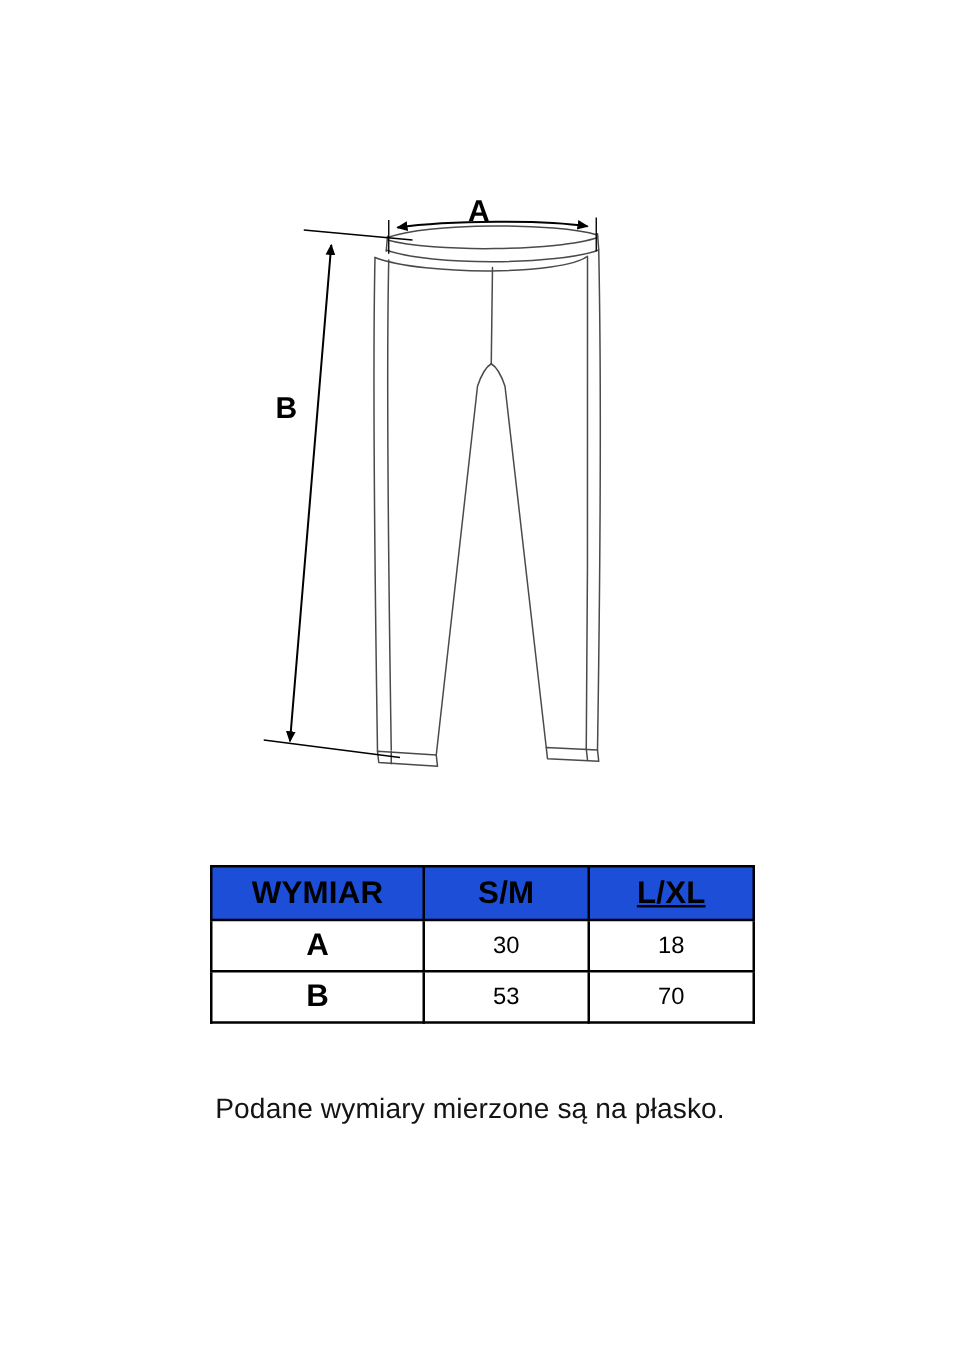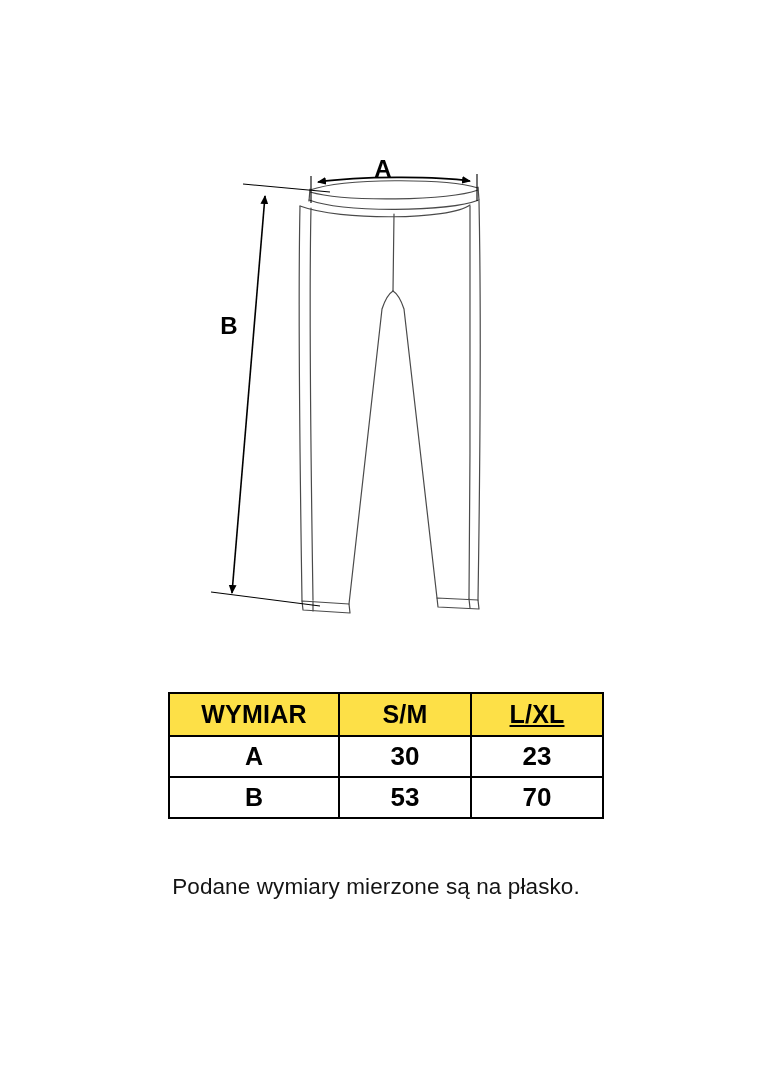--- a/index.html
+++ b/index.html
@@ -49,33 +49,33 @@
   }
   #size-table td, #size-table th {
     border: 2px solid #000000;
     text-align: center;
     vertical-align: middle;
     padding: 0;
     height: 39px;
     font-family: "Liberation Sans", sans-serif;
   }
   #size-table thead th {
-    background: #fde047;
+    background: #1d4ed8;
     font-size: 25px;
     font-weight: bold;
     height: 41px;
     letter-spacing: 0.2px;
   }
   #size-table tbody td.dim-cell {
     font-size: 25px;
     font-weight: bold;
   }
   #size-table tbody td.val-cell {
-    font-size: 26px;
-    font-weight: bold;
+    font-size: 19px;
+    font-weight: normal;
   }
   .col-dim  { width: 168px; }
   .col-sm   { width: 130px; margin-left: 12px; }
   .col-lxl  { width: 130px; text-decoration: underline; }
 
   
   #footnote {
     position: absolute;
     left: 0;
     top: 874px;
@@ -180,21 +180,21 @@
       <tr>
         <th class="col-dim">WYMIAR</th>
         <th class="col-sm">S/M</th>
         <th class="col-lxl">L/XL</th>
       </tr>
     </thead>
     <tbody>
       <tr>
         <td class="dim-cell">A</td>
         <td class="val-cell">30</td>
-        <td class="val-cell">23</td>
+        <td class="val-cell">18</td>
       </tr>
       <tr>
         <td class="dim-cell">B</td>
         <td class="val-cell">53</td>
         <td class="val-cell">70</td>
       </tr>
     </tbody>
   </table>
 
   <div id="footnote">Podane wymiary mierzone są na płasko.</div>

